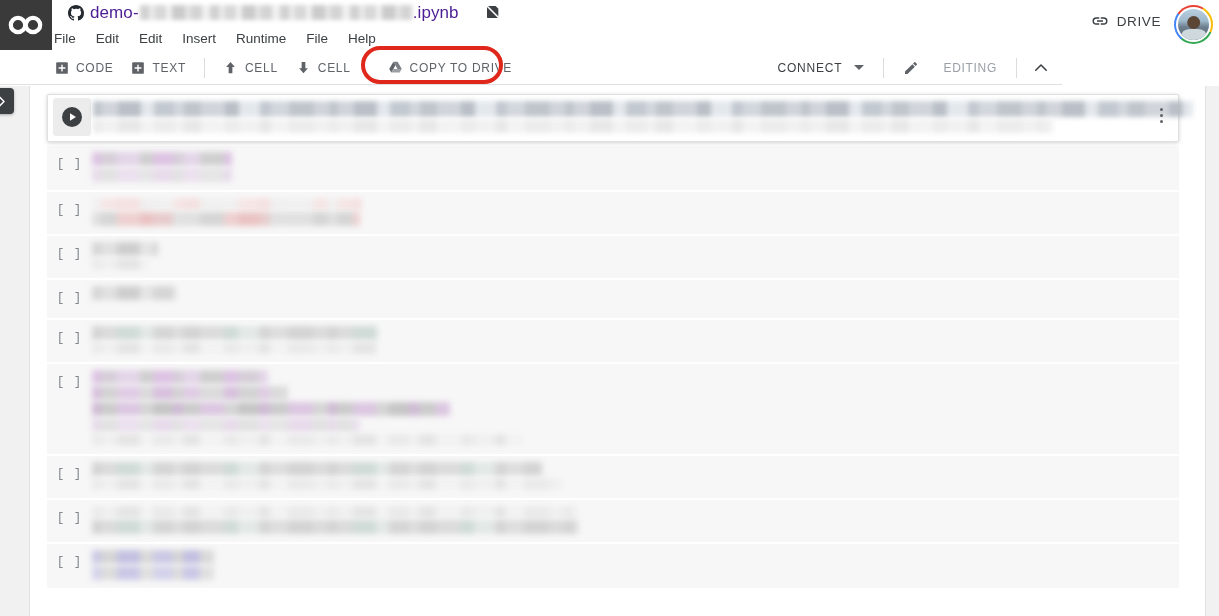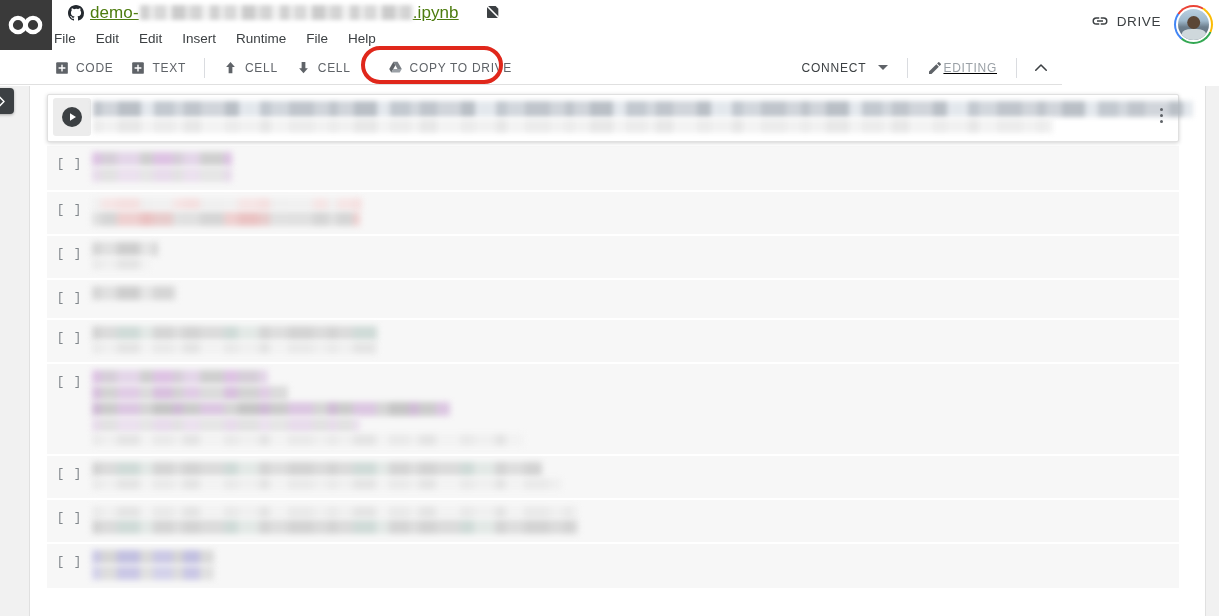--- a/index.html
+++ b/index.html
@@ -20,23 +20,22 @@
     display: flex; align-items: center; justify-content: center;
   }
   .co-logo svg { display: block; }
 
   .title-row {
     position: absolute; left: 68px; top: 0px; height: 26px;
     display: flex; align-items: center;
   }
   .gh-icon { width: 16px; height: 16px; margin-right: 6px; display:block; }
   .title-text {
-    font-size: 17px; color: #4d7c0f; white-space: nowrap;
+    font-size: 17px; color: #4c1d95; white-space: nowrap;
     letter-spacing: .1px;
-    text-decoration: underline;
   }
   .redacted-title {
     display: inline-block; vertical-align: -2px;
     height: 15px; width: 272px;
     margin: 0 1px;
     background:
       repeating-linear-gradient(90deg,
         #cfcfcf 0px, #cfcfcf 9px,
         #e8e8e8 9px, #e8e8e8 15px,
         #d6d6d6 15px, #d6d6d6 26px,
@@ -131,22 +130,22 @@
     display: flex; align-items: center;
   }
   .connect-btn {
     display: flex; align-items: center; gap: 12px;
     padding: 5px 10px; border-radius: 3px; cursor: pointer;
   }
   .connect-label { font-size: 12px; letter-spacing: .8px; color: #3c4043; font-weight: 500;}
   .caret { width: 0; height: 0; border-left: 5px solid transparent;
            border-right: 5px solid transparent; border-top: 5px solid #5f6368; }
   .editing-btn {
-    display: flex; align-items: center; gap: 0;
-    padding: 5px 10px; border-radius: 3px; cursor: pointer; text-decoration: underline;
+    display: flex; align-items: center; gap: 24px;
+    padding: 5px 10px; border-radius: 3px; cursor: pointer;
   }
   .editing-label { font-size: 12px; letter-spacing: .7px; color: #9aa0a6; }
   .collapse-btn {
     padding: 6px 12px 6px 6px; cursor: pointer; display: flex; align-items: center;
   }
 
   
   .body-area {
     position: absolute; left: 0; top: 86px; width: 1219px; height: 530px;
     background: #fff;

